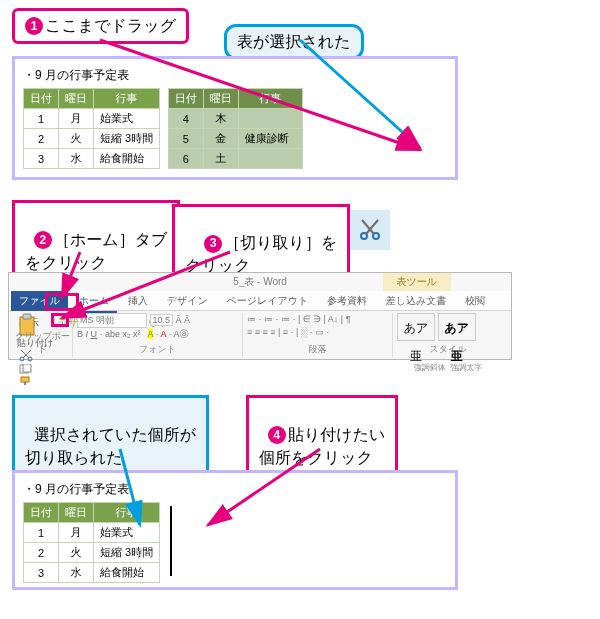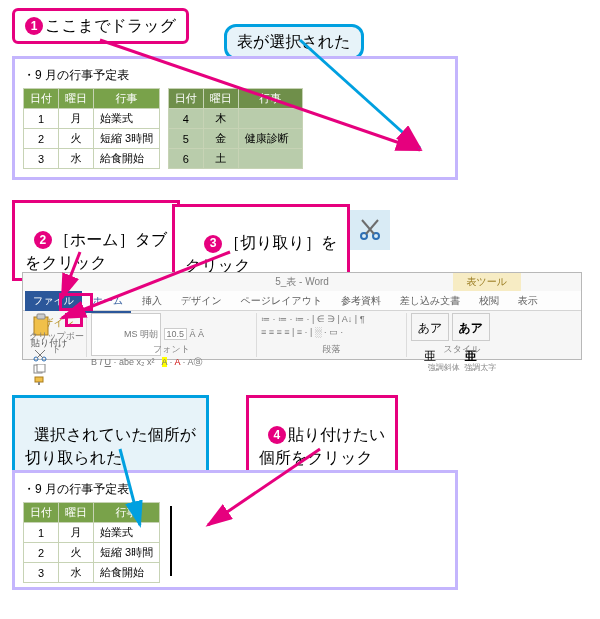--- a/index.html
+++ b/index.html
@@ -65,21 +65,21 @@
     text-align: center;
   }
   table.sched td.ev { text-align: left; }
   table.sel th { background: #6f8f4a; }
   table.sel td { background: #b9ccab; }
   .tables-row { white-space: nowrap; }
   .tables-row table + table { margin-left: 4px; }
   
   .ribbon-box {
     position: absolute;
-    left: 22px; width: 560px;
+    left: 8px; width: 504px;
     border: 1px solid #b8b8b8;
     background: #fdfdfd;
     font-size: 10px;
   }
   .rb-titlebar {
     height: 18px;
     background: #f7f7f7;
     text-align: center;
     line-height: 18px;
     position: relative;
@@ -236,21 +236,21 @@
           </svg><br>
         <svg width="14" height="10">
             <rect x="2" y="1" width="8" height="5" fill="#f0c04a" stroke="#aa7d1c"></rect>
             <rect x="5" y="6" width="2" height="3" fill="#888"></rect>
           </svg>
       </span>
       <div class="lbl">クリップボード</div>
     </div>
     <div class="rb-group" style="width:170px;">
       <div class="fake-btns">
-        <span style="border:1px solid #ccc;background:#fff;padding:14px 2px;display:inline-block;width:70px;text-align:right">MS 明朝</span>
+        <span style="border:1px solid #ccc;background:#fff;padding:0 2px;display:inline-block;width:70px;text-align:left">MS 明朝</span>
         <span style="border:1px solid #ccc;background:#fff;padding:0 2px;">10.5</span> Â Ǎ<br>
         B <i>I</i> <u>U</u> · abe x₂ x² &nbsp; <span style="background:#ff0">A</span> · <span style="color:#c00">A</span> · Aⓐ
       </div>
       <div class="lbl">フォント</div>
     </div>
     <div class="rb-group" style="width:150px;">
       <div class="fake-btns">≔ · ≔ · ≔ · | ∈ ∋ | A↓ | ¶<br>≡ ≡ ≡ ≡ | ≡ · | ░ · ▭ ·</div>
       <div class="lbl">段落</div>
     </div>
     <div class="rb-group" style="width:110px;border-right:none">

